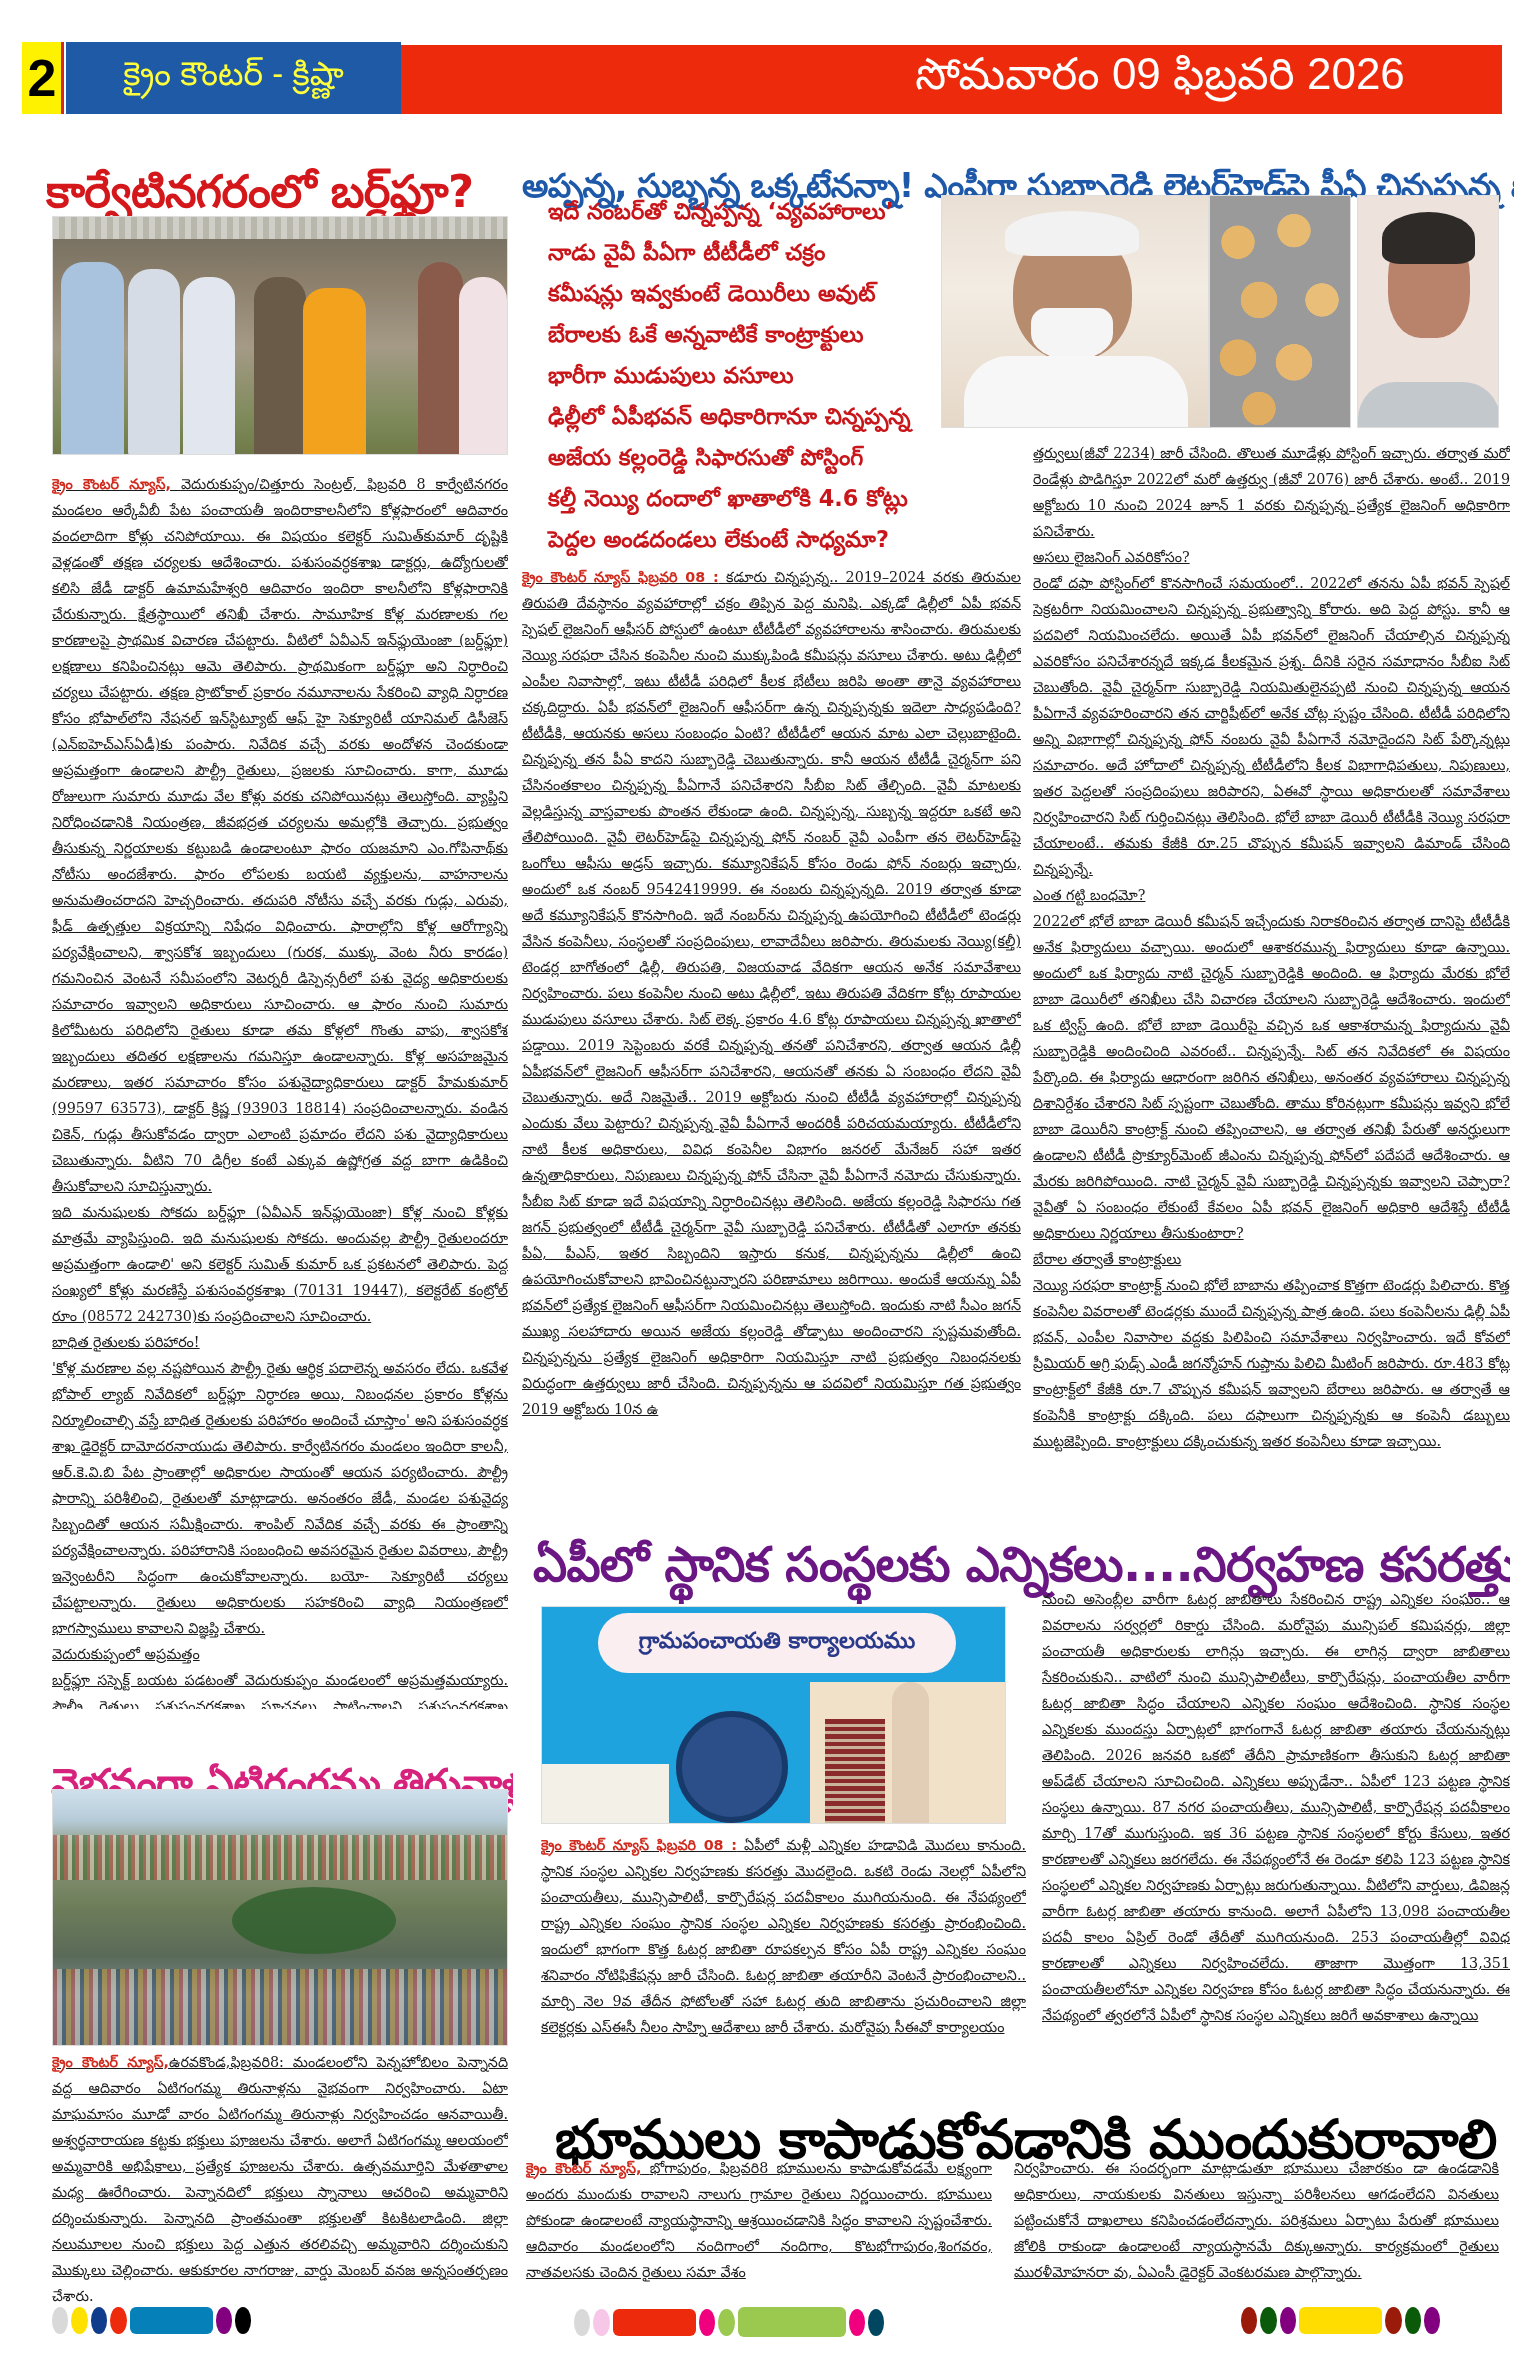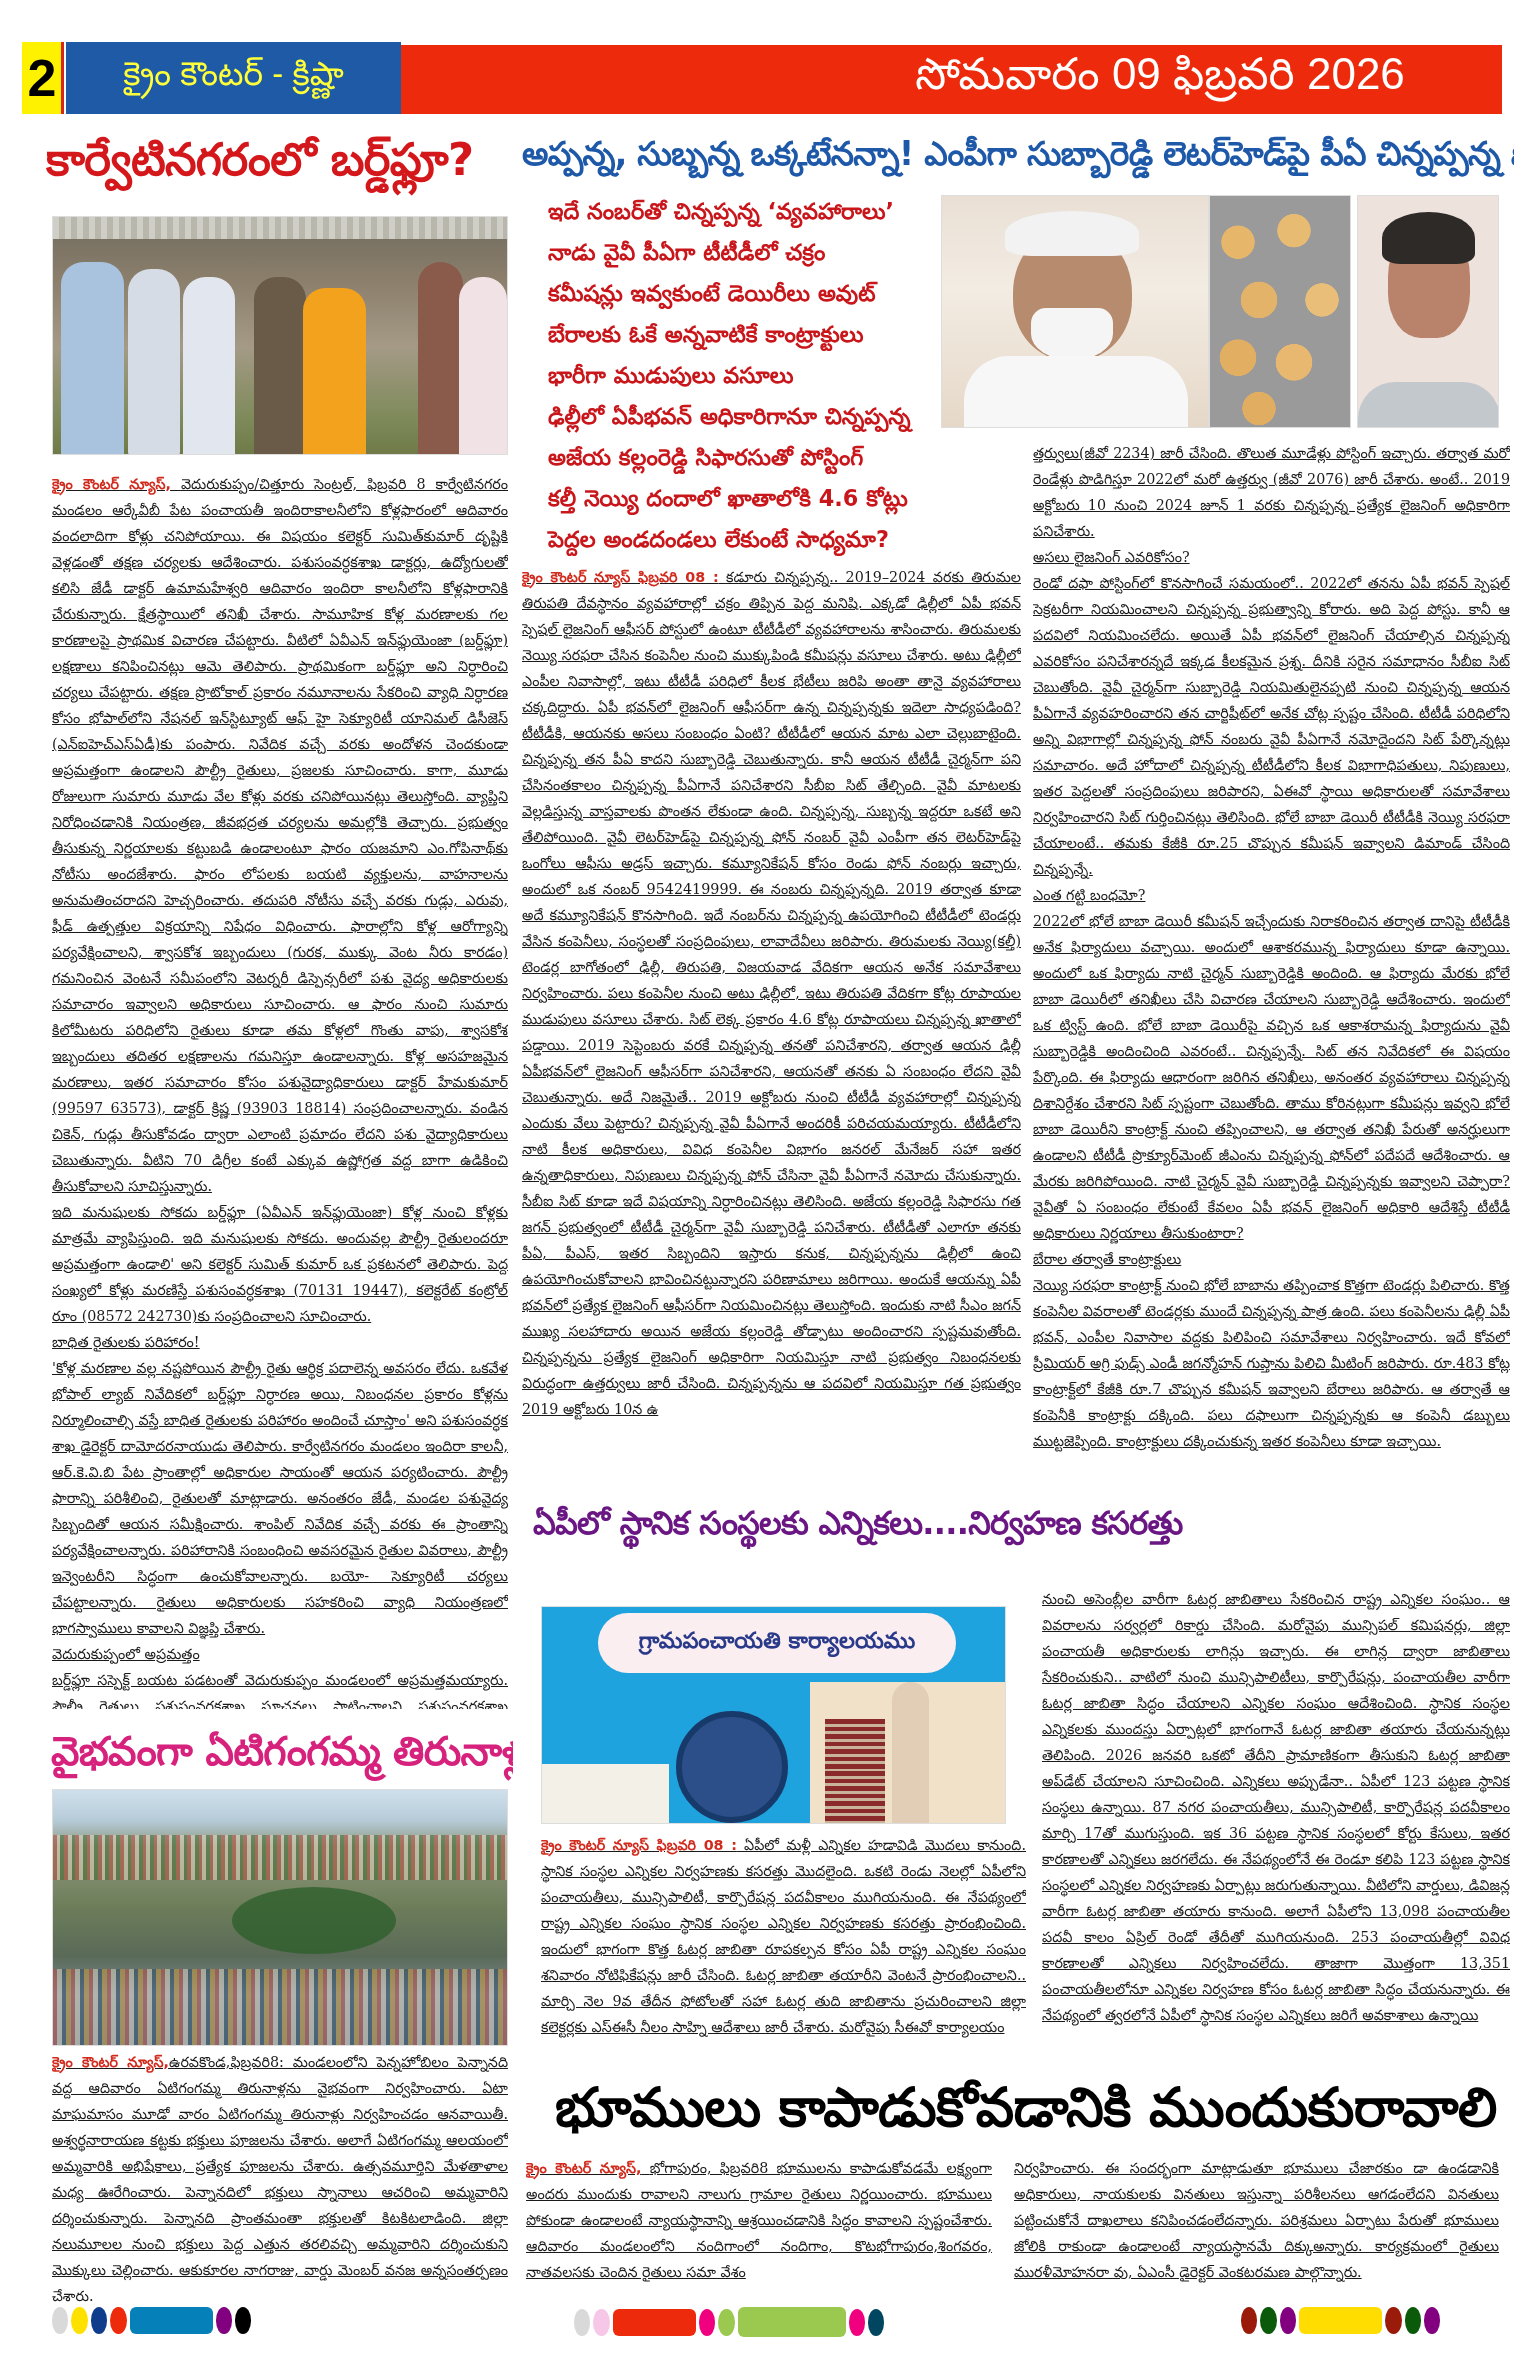--- a/index.html
+++ b/index.html
@@ -9,25 +9,25 @@
 
   
   #pg-num { left: 22.4px; top: 42px; width: 42px; height: 72px; background: #fff200; border-right: 3px solid #d8261c;
             display: flex; align-items: center; justify-content: center; font-family: "Liberation Sans", sans-serif;
             font-size: 52px; font-weight: 700; color: #000; }
   #hdr-blue { left: 66px; top: 42px; width: 335px; height: 72px; background: #1e5aa6; display: flex; align-items: center; justify-content: center;
               font-family: "Liberation Sans", sans-serif; font-size: 33px; color: #ffff3a; text-align: center; }
   #hdr-red { left: 401px; top: 45px; width: 1101px; height: 69px; background: #ee2a0c; display: flex; align-items: center; justify-content: center; }
   #hdr-red span { font-family: "Liberation Sans", sans-serif; font-size: 44px; color: #ffffff; margin-left: 417px; }
 
-  .headline { font-family: "DejaVu Sans", sans-serif; font-weight: 700; white-space: nowrap; overflow: hidden; letter-spacing: -0.7px; }
+  .headline { font-family: "DejaVu Sans", sans-serif; font-weight: 700; white-space: nowrap; overflow: hidden; letter-spacing: -0.7px; margin-top: 32px; }
   .h-red { color: #d4171b; font-size: 45px; }
   .h-blue { color: #1e58a8; font-size: 33px; }
   .h-pink { color: #d6227d; font-size: 40px; }
-  .h-purple { color: #6a1784; font-size: 32px; }
+  .h-purple { color: #6a1784; font-size: 48px; }
   .h-black { color: #000; font-size: 54px; }
 
   .body-text { font-size: 14.3px; line-height: 26px; text-align: justify; color: #1a1a1a; font-family: "DejaVu Serif", serif; }
   .body-text p { margin: 0; text-decoration: underline; }
   .body-text .sub { font-weight: 400; }
   .dateline { color: #d12b1e; font-weight: 700; font-family: "DejaVu Sans", sans-serif; }
 
   .bullets { font-family: "DejaVu Sans", sans-serif; font-size: 22.4px; line-height: 41px; color: #c8161b; font-weight: 700; }
 
   .photo { overflow: hidden; border: 0.7px solid #ddd; }

